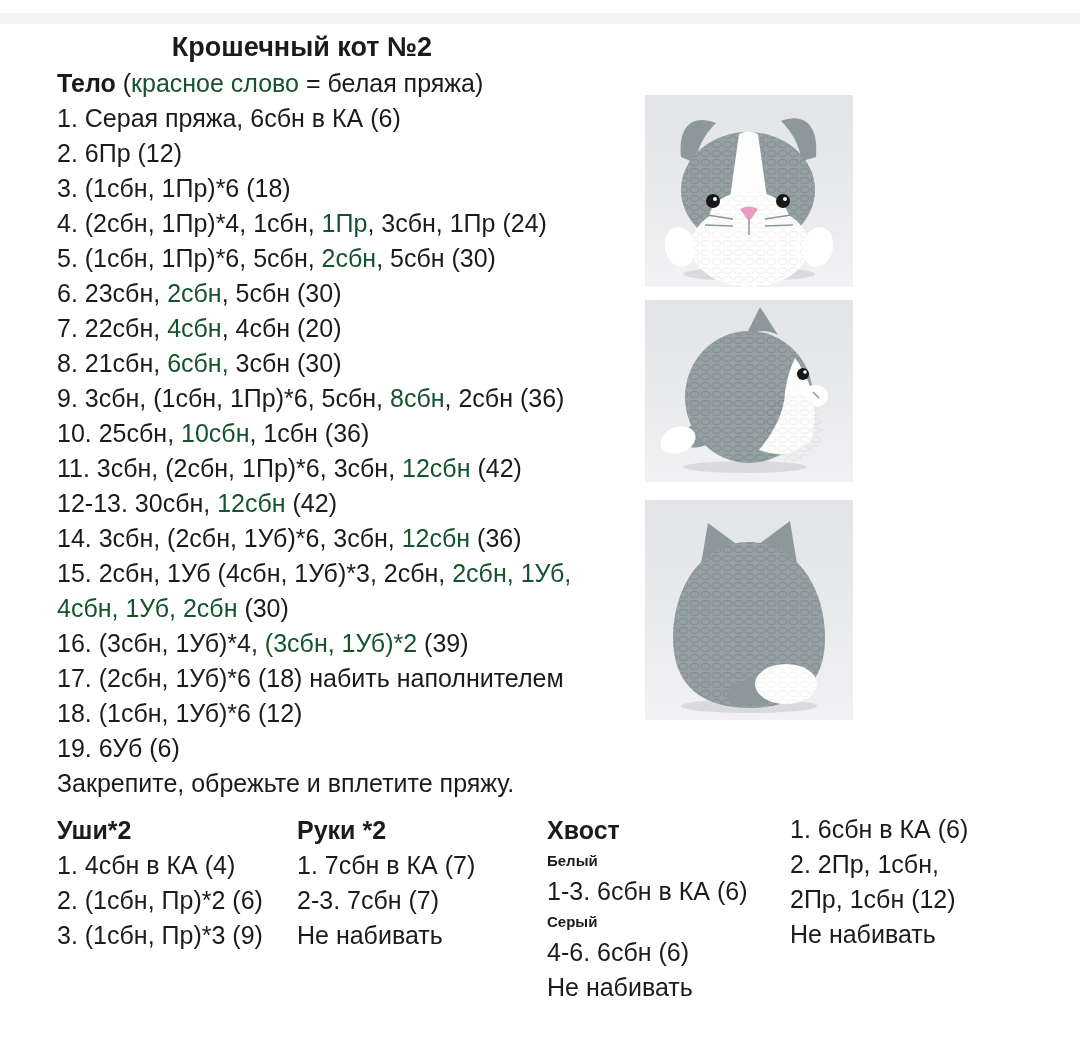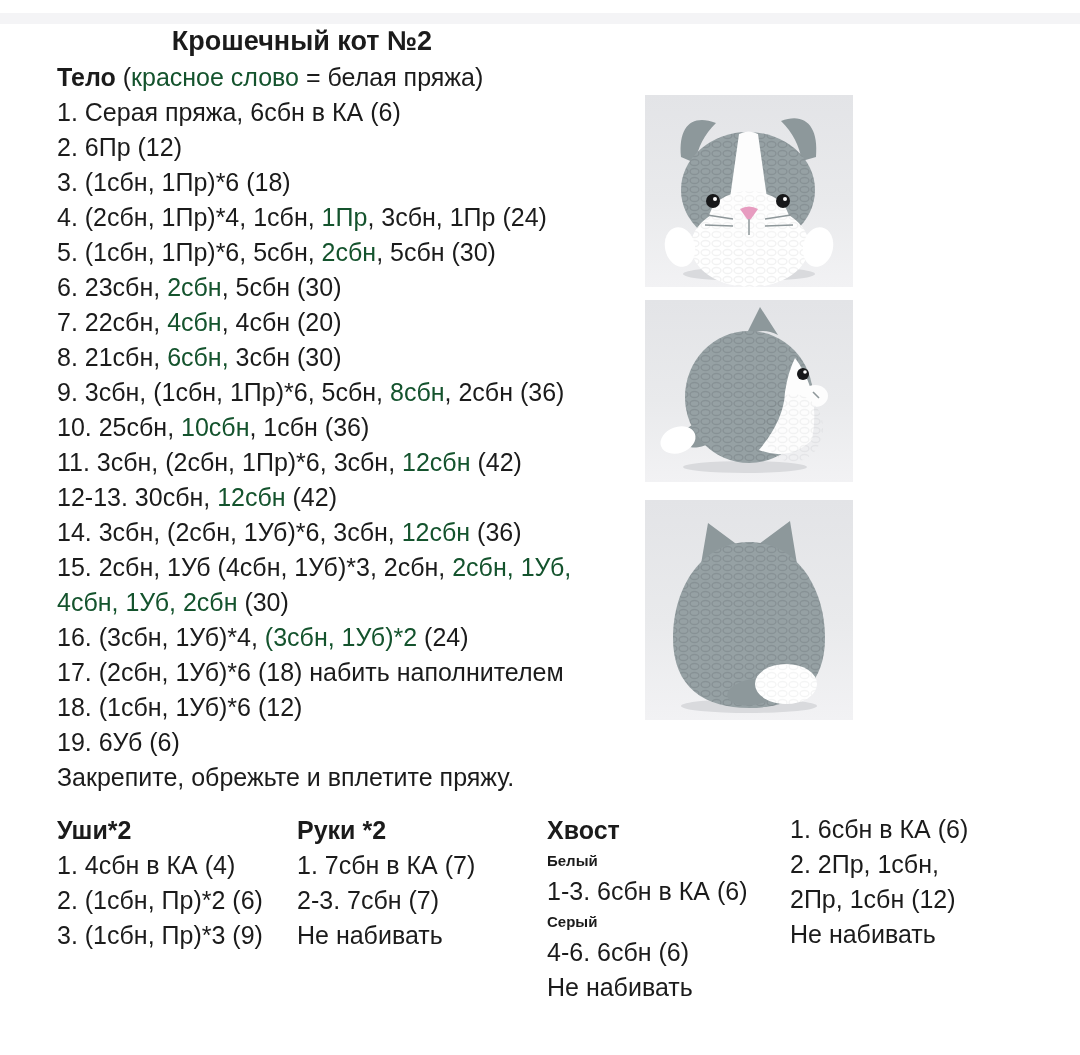--- a/index.html
+++ b/index.html
@@ -9,21 +9,21 @@
     background:#ffffff;
     font-family:"Liberation Sans","DejaVu Sans",sans-serif;
     color:#1b1b1b;
     overflow:hidden;
   }
   .top-band{
     position:absolute;left:0;top:13px;width:1080px;height:11px;
     background:#f4f4f6;
   }
   .doc{
-    position:absolute;left:57px;top:22px;width:600px;
+    position:absolute;left:57px;top:28px;width:600px;
   }
   .title{
     margin:0;
     width:490px;
     text-align:center;
     font-size:27px;
     font-weight:700;
     line-height:38px;
   }
   .line{
@@ -80,21 +80,21 @@
       <div class="line"><span>6. 23сбн, </span><span class="red">2сбн</span><span>, 5сбн (30)</span></div>
       <div class="line"><span>7. 22сбн, </span><span class="red">4сбн</span><span>, 4сбн (20)</span></div>
       <div class="line"><span>8. 21сбн, </span><span class="red">6сбн,</span><span> 3сбн (30)</span></div>
       <div class="line"><span>9. 3сбн, (1сбн, 1Пр)*6, 5сбн, </span><span class="red">8сбн</span><span>, 2сбн (36)</span></div>
       <div class="line"><span>10. 25сбн, </span><span class="red">10сбн</span><span>, 1сбн (36)</span></div>
       <div class="line"><span>11. 3сбн, (2сбн, 1Пр)*6, 3сбн, </span><span class="red">12сбн</span><span> (42)</span></div>
       <div class="line"><span>12-13. 30сбн, </span><span class="red">12сбн</span><span> (42)</span></div>
       <div class="line"><span>14. 3сбн, (2сбн, 1Уб)*6, 3сбн, </span><span class="red">12сбн</span><span> (36)</span></div>
       <div class="line"><span>15. 2сбн, 1Уб (4сбн, 1Уб)*3, 2сбн, </span><span class="red">2сбн,</span><span> </span><span class="red">1Уб,</span></div>
       <div class="line"><span class="red">4сбн,</span><span> </span><span class="red">1Уб,</span><span> </span><span class="red">2сбн</span><span> (30)</span></div>
-      <div class="line"><span>16. (3сбн, 1Уб)*4, </span><span class="red">(3сбн, 1Уб)*2</span><span> (24)</span></div>
+      <div class="line"><span>16. (3сбн, 1Уб)*4, </span><span class="red">(3сбн, 1Уб)*2</span><span> (39)</span></div>
       <div class="line"><span>17. (2сбн, 1Уб)*6 (18) набить наполнителем</span></div>
       <div class="line"><span>18. (1сбн, 1Уб)*6 (12)</span></div>
       <div class="line"><span>19. 6Уб (6)</span></div>
       <div class="line"><span>Закрепите, обрежьте и вплетите пряжу.</span></div>
     </div>
 </main>
 
 <section class="parts">
     <div class="part-col">
       <div class="part-title">Уши*2</div>

